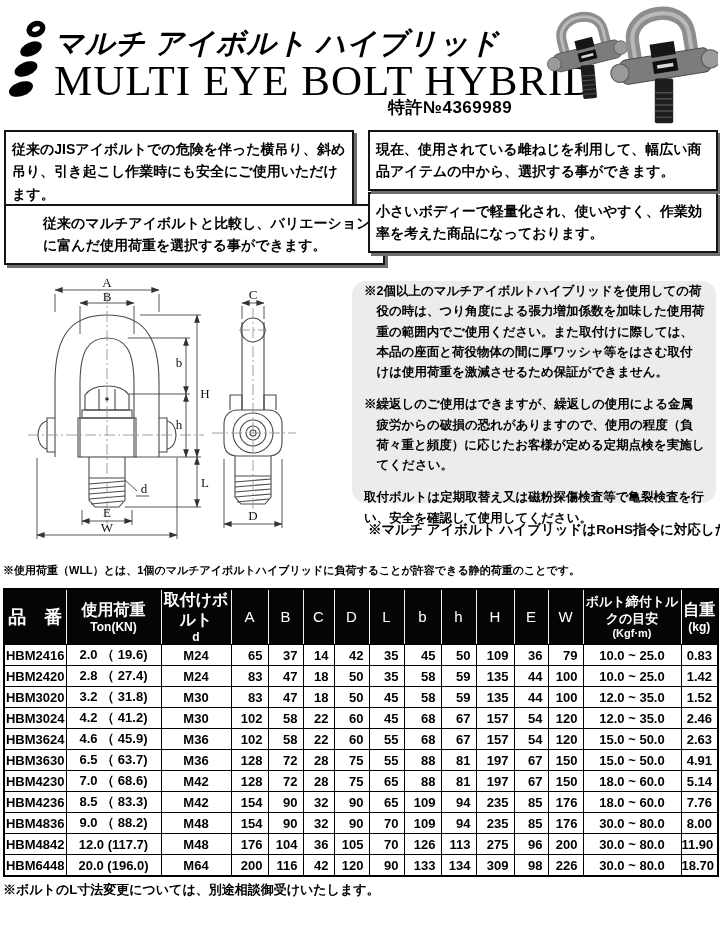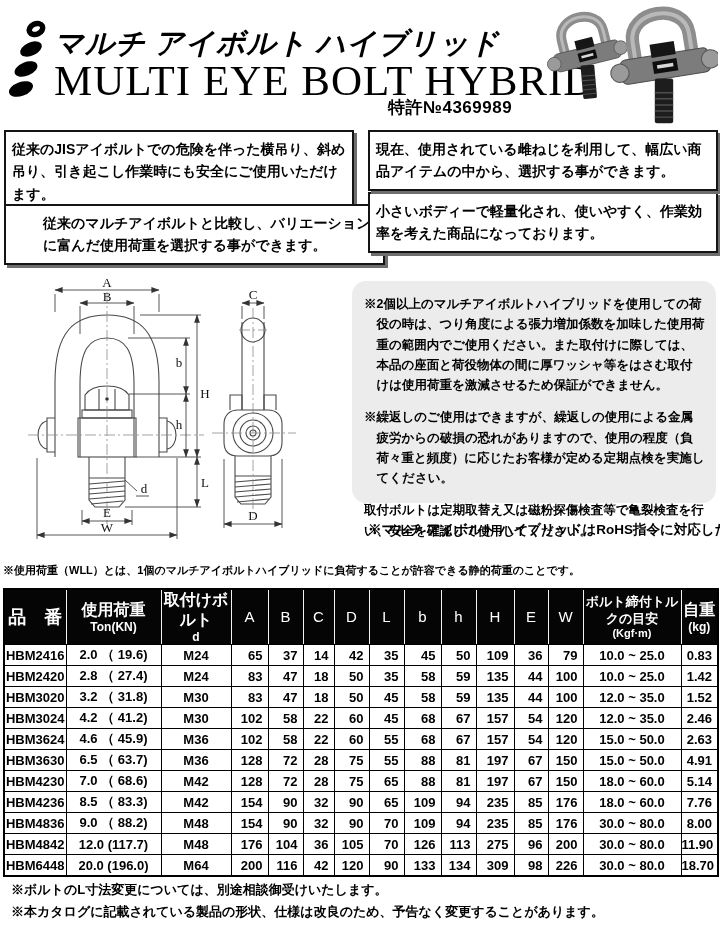--- a/index.html
+++ b/index.html
@@ -13,21 +13,21 @@
   .patent{left:388px;top:96px;font-size:17px;font-weight:700;letter-spacing:.5px;}
 
   
   .feature{width:334px;border:2px solid #141414;background:#fff;box-shadow:3px 3px 0 #6e6e6e;
            padding:6px 6px;font-size:14px;font-weight:700;line-height:1.6;}
   #f1{left:4px;top:130px;}  #f2{left:4px;top:204px;padding-left:37px;}
   #f3{left:368px;top:130px;} #f4{left:368px;top:192px;}
 
   
   .caution{left:352px;top:281px;width:364px;height:222px;box-sizing:border-box;background:#ececec;
-           border-radius:14px;padding:13px 11px 8px 12px;font-size:12.5px;font-weight:700;line-height:1.62;}
+           border-radius:14px;padding:0 11px 8px 12px;font-size:12.5px;font-weight:700;line-height:1.62;}
   .caution p{margin:0 0 12px 0;}
   .caution p.hang{padding-left:1em;text-indent:-1em;}
   .rohs{left:368px;top:521px;font-size:13.5px;font-weight:700;white-space:nowrap;}
   .wll{left:3px;top:563px;font-size:11px;font-weight:700;white-space:nowrap;}
 
   
   #spec{position:absolute;left:3px;top:588px;width:714px;border-collapse:collapse;table-layout:fixed;border:2px solid #000;}
   #spec thead tr{height:48px;}
   #spec th{background:#050505;color:#fff;border:1px solid #f2f2f2;border-bottom:1px solid #000;
            padding:0;vertical-align:middle;text-align:center;overflow:hidden;}
@@ -35,21 +35,21 @@
   #spec th .h1.letter{font-size:15px;font-weight:400;}
   #spec th .h2{font-size:12px;font-weight:700;line-height:1.2;}
   #spec th:nth-child(1) .h1{font-size:18px;}
   #spec th:nth-child(14) .h1{font-size:13px;}
   #spec th:nth-child(14) .h2{font-size:11px;}
   #spec td{border:1px solid #000;height:20px;font-size:13px;font-weight:700;padding:0;white-space:nowrap;overflow:hidden;}
   #spec td.center{text-align:center;}
   #spec td.right{text-align:right;padding-right:5px;}
   #spec tbody tr{height:20px;}
 
-  .footnotes{left:3px;top:879px;font-size:13px;font-weight:700;line-height:1.7;margin-left:8px;}
+  .footnotes{left:3px;top:879px;font-size:13px;font-weight:700;line-height:1.7;}
   .footnotes div{white-space:nowrap;}
 
   svg text{font-family:"Liberation Serif",serif;font-size:13px;fill:#111;}
 </style>
 </head>
 <body>
 
 <div id="page">
 
   <svg class="abs" style="left:7px;top:20px;" width="44" height="88" viewBox="0 0 44 88">
@@ -436,16 +436,15 @@
           <td class="right">98</td>
           <td class="right">226</td>
           <td class="center">30.0 ~ 80.0</td>
           <td class="right">18.70</td>
         </tr>
       </tbody>
   </table>
 
   <div class="abs footnotes">
     <div>※ボルトのL寸法変更については、別途相談御受けいたします。</div>
-    <div>※本カタログに記載されている製品の形状、仕様は改良のため、予告なく変更することがあります。</div>
   </div>
 
 </div>
 
 </body></html>

